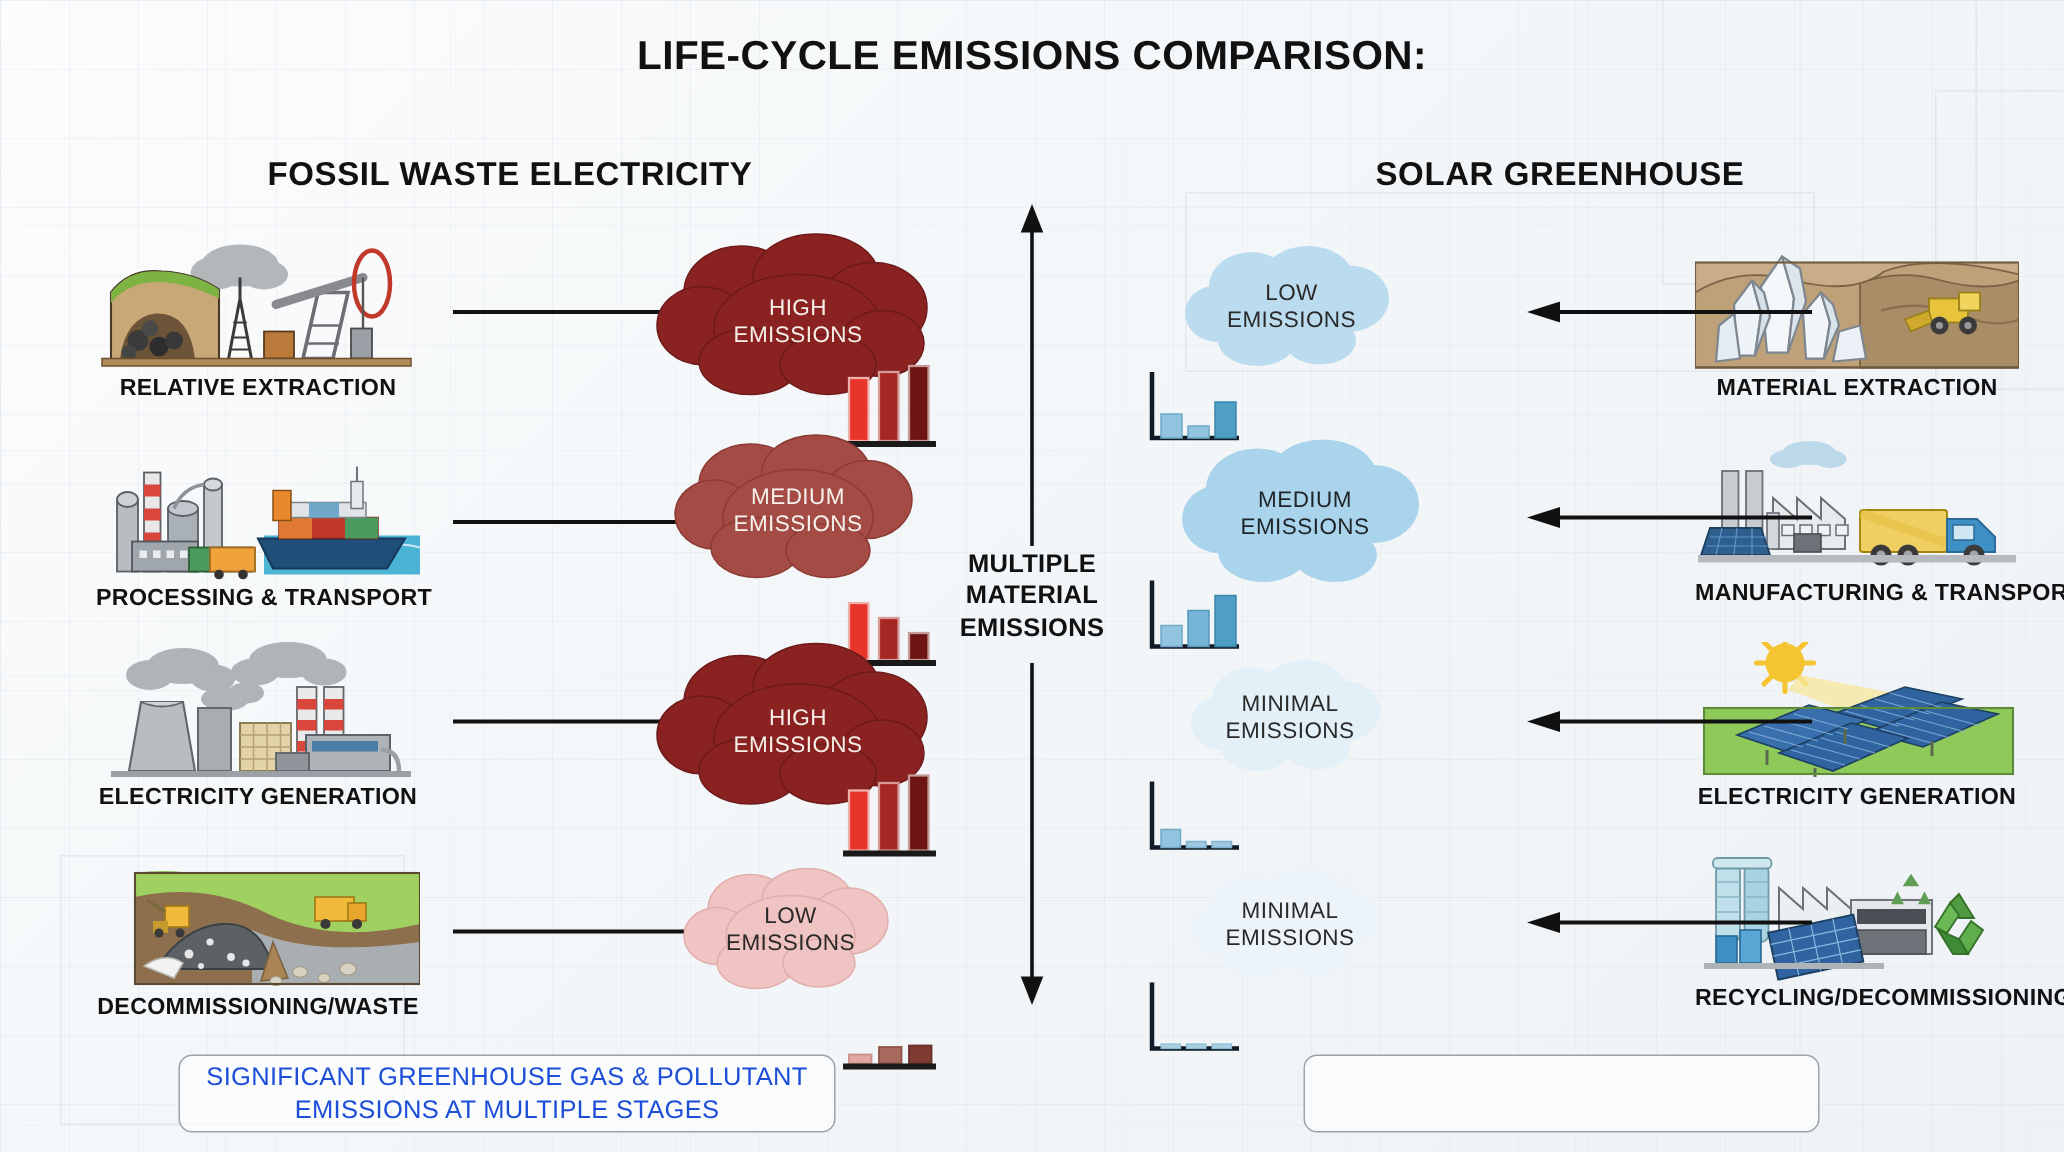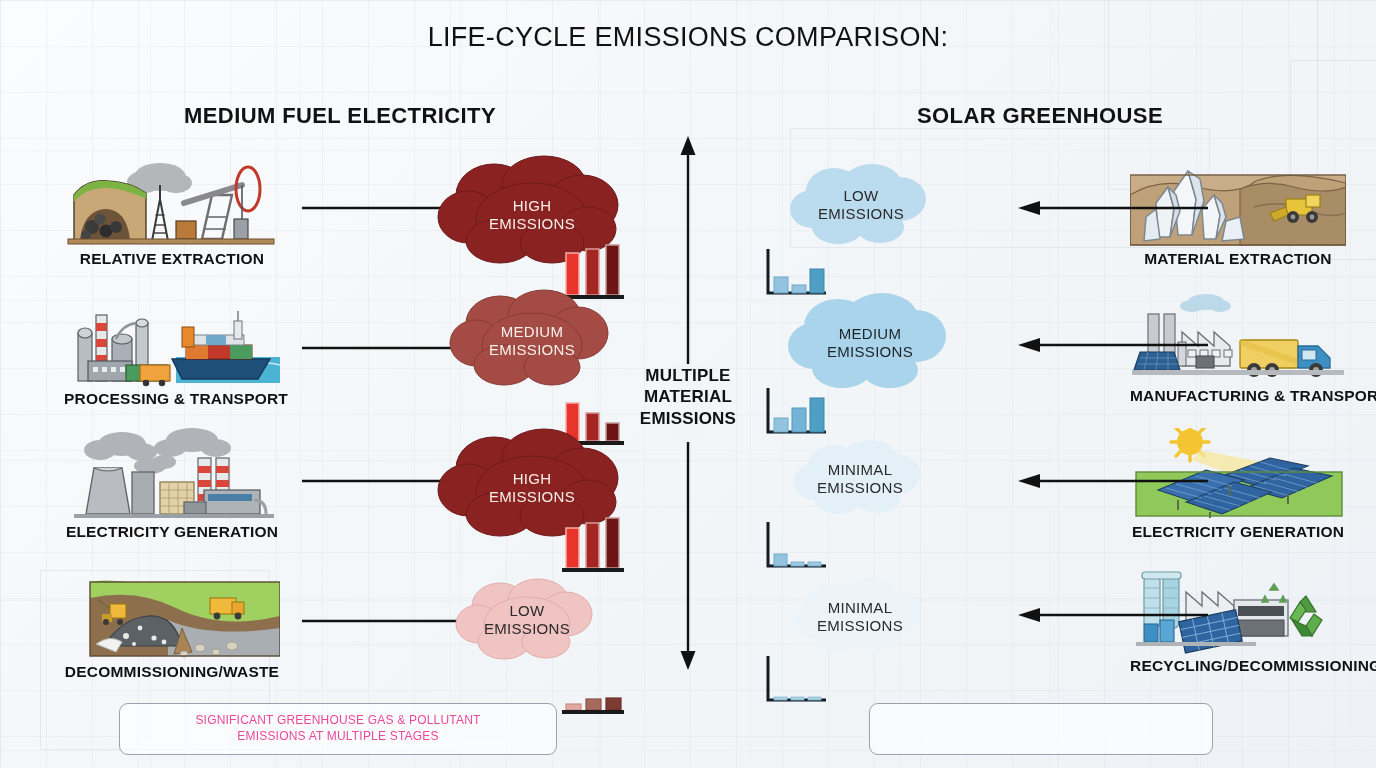--- a/index.html
+++ b/index.html
@@ -33,21 +33,21 @@
   .bg-panel {
     position: absolute;
     border: 1px solid rgba(130,150,170,.14);
     pointer-events: none;
   }
 
   
   .title {
     position: absolute; left: 0; right: 0; top: 20px;
     text-align: center;
-    font-size: 27px; font-weight: normal; letter-spacing: .3px;
+    font-size: 27px; font-weight: bold; letter-spacing: .3px;
     color: #111; line-height: 1.3;
   }
   .col-head {
     position: absolute; top: 103px;
     font-size: 22px; font-weight: bold; color: #111;
     letter-spacing: .4px; text-align: center;
   }
   #head-fossil { left: 90px; width: 500px; }
   #head-solar  { left: 790px; width: 500px; }
 
@@ -108,21 +108,21 @@
   }
   .axis-label span { display: block; }
 
   
   .summary {
     position: absolute; bottom: 13px;
     border: 1.4px solid #9aa3ab; border-radius: 9px;
     background: rgba(252,253,254,.72);
     display: flex; align-items: center; justify-content: center;
     text-align: center;
-    font-size: 12px; color: #ec4899; line-height: 1.3;
+    font-size: 17px; color: #1d4ed8; line-height: 1.3;
     letter-spacing: .2px;
     padding: 7px 0;
   }
   #summary-fossil { left: 119px; width: 438px; height: 52px; }
   #summary-solar  { left: 869px; width: 344px; height: 52px; }
   .summary span { display: block; }
 </style>
 </head>
 <body>
 
@@ -130,21 +130,21 @@
 <div class="bg-grid2"></div>
 <div class="bg-panel" style="left:1108px;top:-40px;width:210px;height:230px;"></div>
 <div class="bg-panel" style="left:1290px;top:60px;width:180px;height:200px;"></div>
 <div class="bg-panel" style="left:790px;top:128px;width:420px;height:120px;"></div>
 <div class="bg-panel" style="left:40px;top:570px;width:230px;height:180px;"></div>
 
 <div class="title">
   <div>LIFE-CYCLE EMISSIONS COMPARISON:</div>
 </div>
 
-<div class="col-head" id="head-fossil">MEDIUM FUEL ELECTRICITY</div>
+<div class="col-head" id="head-fossil">FOSSIL WASTE ELECTRICITY</div>
 <div class="col-head" id="head-solar">SOLAR GREENHOUSE</div>
 
 <div class="axis">
   <svg width="28" height="534" viewBox="0 0 28 534">
     <line x1="14" y1="16" x2="14" y2="518" stroke="#111" stroke-width="2.4"></line>
     <polygon points="14,0 6.5,19 21.5,19" fill="#111"></polygon>
     <polygon points="14,534 6.5,515 21.5,515" fill="#111"></polygon>
     <rect x="0" y="228" width="28" height="78" fill="#f2f5f8"></rect>
   </svg>
 </div>

